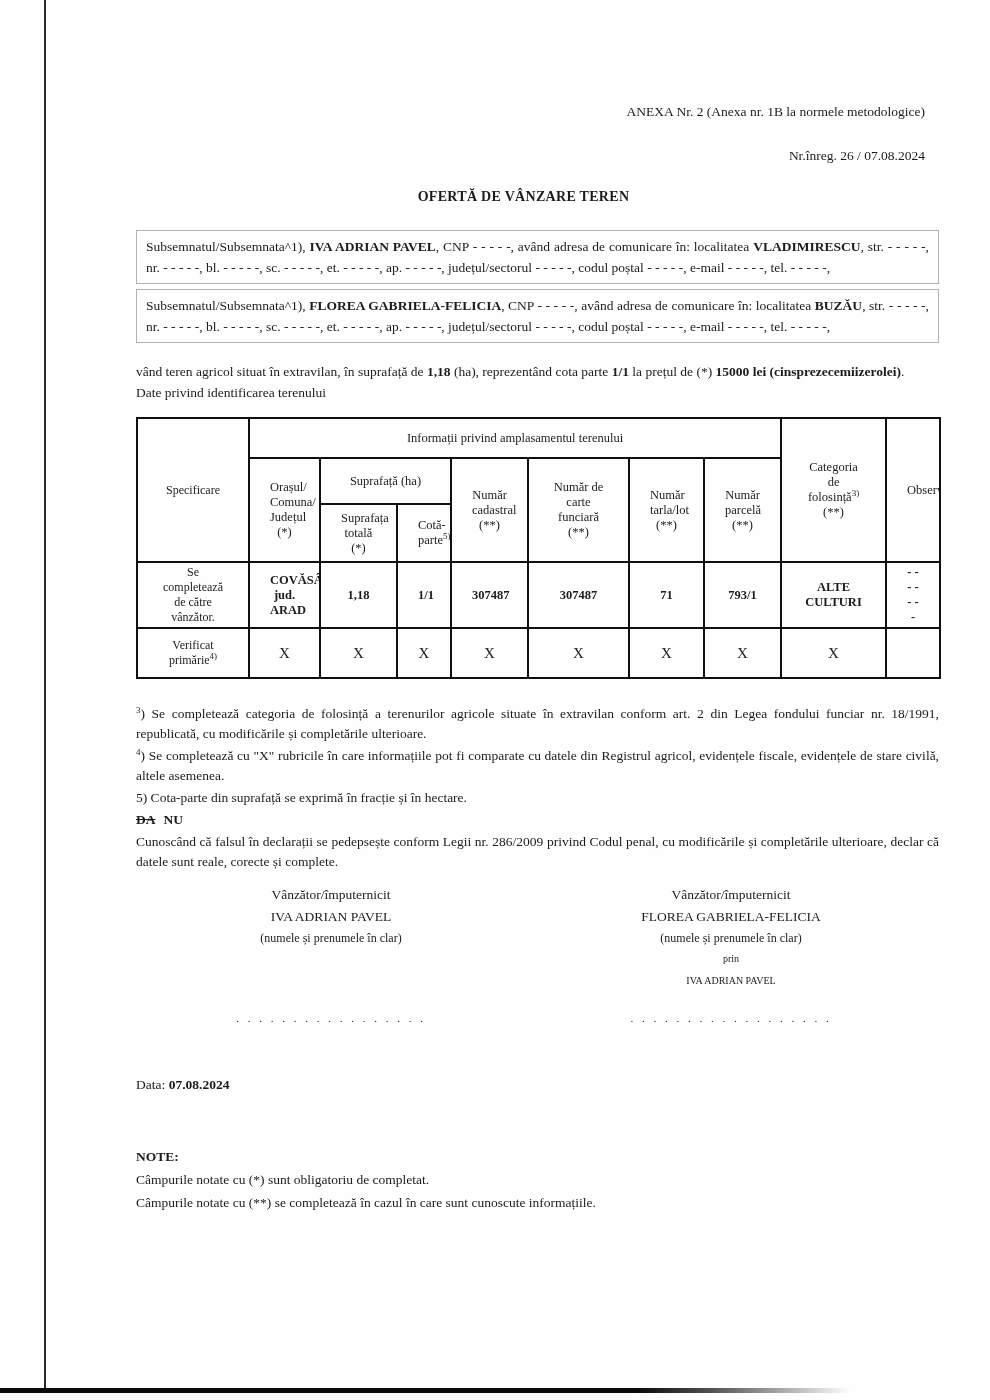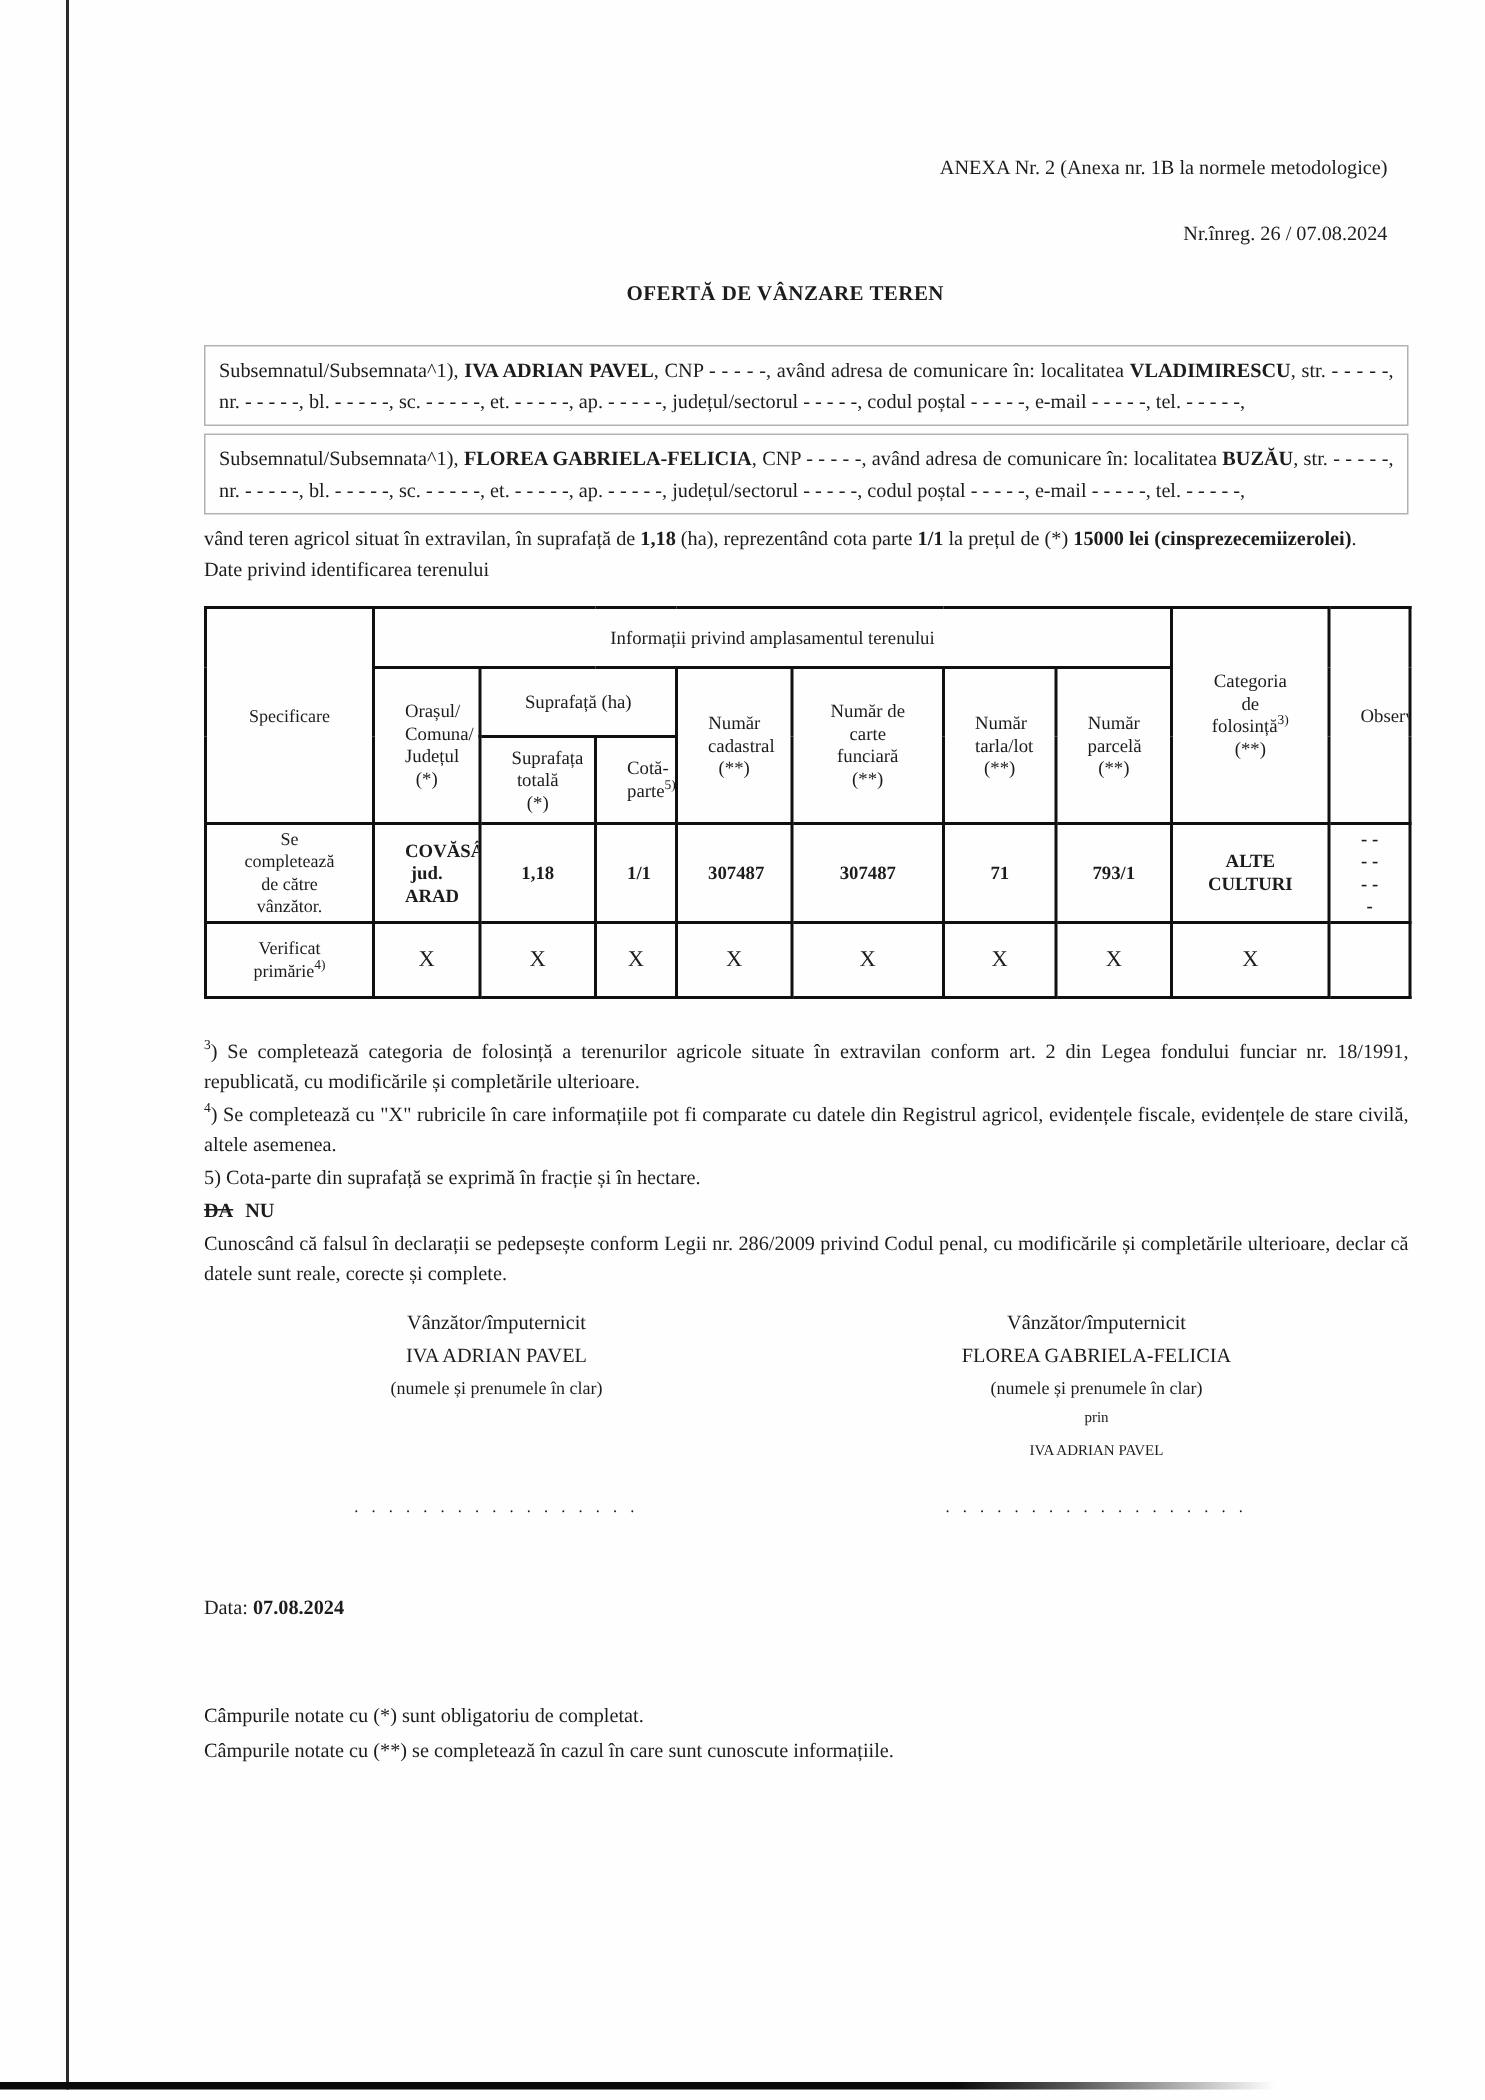--- a/index.html
+++ b/index.html
@@ -16,21 +16,21 @@
   
   .hdr-anexa { position:absolute; right:65px; top:104px; font-size:13.5px; }
   .hdr-nrreg { position:absolute; right:65px; top:148px; font-size:13.5px; }
   .doc-title { position:absolute; left:122px; top:189px; width:803px; text-align:center; font-weight:bold; font-size:14px; letter-spacing:.3px; }
 
   .content { position:absolute; left:136px; top:230px; width:803px; font-size:13.5px; line-height:21px; }
   .b { font-weight:bold; }
   .party-box { border:1px solid #b2b2b2; padding:5px 9px; text-align:justify; }
   .party-box + .party-box { margin-top:5px; }
   .para { margin:0; text-align:justify; }
-  .para-vand { margin-top:5px; }
+  .para-vand { margin-top:18px; }
 
   
   table.land { width:100%; border-collapse:collapse; table-layout:fixed; margin-top:14px;
     font-size:12.5px; line-height:15px; }
   table.land td { border:2px solid #101010; text-align:center; vertical-align:middle; padding:2px 20px; overflow:hidden; }
   td.left { text-align:left; padding-left:6px; }
   .prewrap { white-space:pre-line;margin-top:40px; }
   tr.h1 { height:40px; } tr.h2 { height:46px; } tr.h3 { height:58px; }
   tr.d1 { height:64px; } tr.d2 { height:50px; }
   td.vals { font-weight:bold; font-size:12.5px; }
@@ -186,18 +186,19 @@
         <div class="sig-prin">IVA ADRIAN PAVEL</div>
         <div class="sig-dots">. . . . . . . . . . . . . . . . . .</div>
       </div>
     </div>
 
     <div class="date-line">
       <span>Data: </span><span class="b">07.08.2024</span>
     </div>
 
     <div class="notes">
+      <p class="title">NOTE:</p>
       <p>Câmpurile notate cu (*) sunt obligatoriu de completat.</p>
       <p>Câmpurile notate cu (**) se completează în cazul în care sunt cunoscute informațiile.</p>
     </div>
 
   </div>
 </div>
 
 </body></html>

